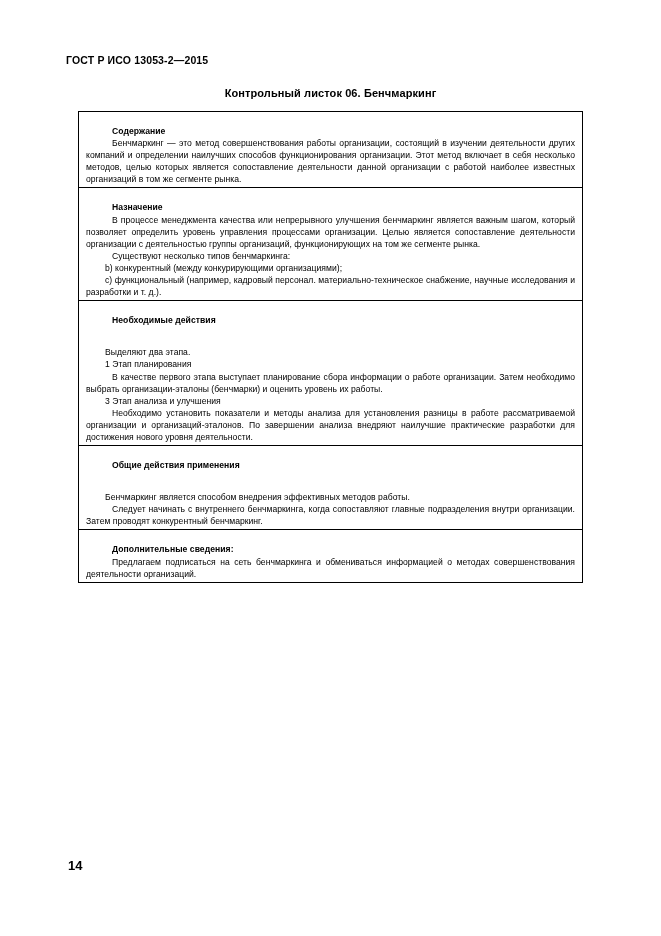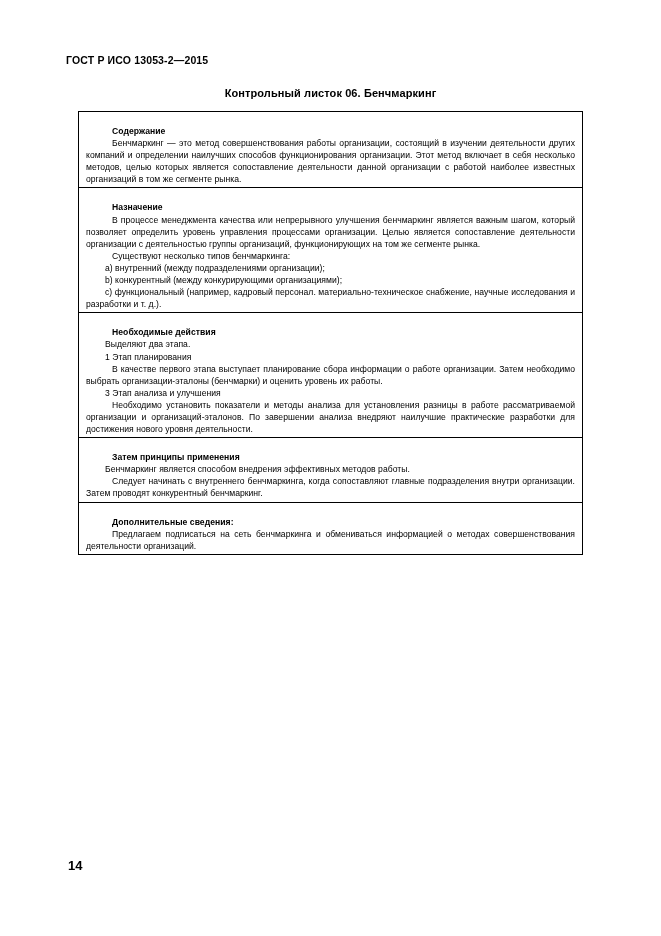--- a/index.html
+++ b/index.html
@@ -80,20 +80,21 @@
     text-align: justify;
     text-justify: inter-word;
     letter-spacing: 0.02px;
     margin: 0;
   }
   .para.indent {
     text-indent: 26px;
   }
   .para.flush {
     text-indent: 19px;
+    margin-top: 20px;
   }
   .para.listitem {
     text-indent: 19px;
   }
   .para.stage {
     text-indent: 19px;
   }
   .para.last {
     text-align: left;
   }
@@ -123,40 +124,39 @@
         <div class="sec-head">Содержание</div>
         <p class="para indent">Бенчмаркинг — это метод совершенствования работы организации, состоящий в изучении деятельности других компаний и определении наилучших способов функционирования организации. Этот метод включает в себя несколько методов, целью которых является сопоставление деятельности данной организации с работой наиболее известных организаций в том же сегменте рынка.</p>
       </div>
     </div>
 
     <div class="section">
       <div class="section-inner">
         <div class="sec-head">Назначение</div>
         <p class="para indent">В процессе менеджмента качества или непрерывного улучшения бенчмаркинг является важным шагом, который позволяет определить уровень управления процессами организации. Целью является сопоставление деятельности организации с деятельностью группы организаций, функционирующих на том же сегменте рынка.</p>
         <p class="para indent">Существуют несколько типов бенчмаркинга:</p>
-        <p class="para listitem">a) внутренний (между подразделениями организации);</p>
         <p class="para listitem">b) конкурентный (между конкурирующими организациями);</p>
         <p class="para listitem">c) функциональный (например, кадровый персонал. материально-техническое снабжение, научные исследования и разработки и т. д.).</p>
       </div>
     </div>
 
     <div class="section">
       <div class="section-inner">
         <div class="sec-head">Необходимые действия</div>
         <p class="para flush last">Выделяют два этапа.</p>
         <p class="para stage last">1  Этап планирования</p>
         <p class="para indent">В качестве первого этапа выступает планирование сбора информации о работе организации. Затем необходимо выбрать организации-эталоны (бенчмарки) и оценить уровень их работы.</p>
         <p class="para stage last">3  Этап анализа и улучшения</p>
         <p class="para indent">Необходимо установить показатели и методы анализа для установления разницы в работе рассматриваемой организации и организаций-эталонов. По завершении анализа внедряют наилучшие практические разработки для достижения нового уровня деятельности.</p>
       </div>
     </div>
 
     <div class="section">
       <div class="section-inner">
-        <div class="sec-head">Затем принципы применения</div>
+        <div class="sec-head">Общие действия применения</div>
         <p class="para flush last">Бенчмаркинг является способом внедрения эффективных методов работы.</p>
         <p class="para indent">Следует начинать с внутреннего бенчмаркинга, когда сопоставляют главные подразделения внутри организации. Затем проводят конкурентный бенчмаркинг.</p>
       </div>
     </div>
 
     <div class="section">
       <div class="section-inner">
         <div class="sec-head">Дополнительные сведения:</div>
         <p class="para indent">Предлагаем подписаться на сеть бенчмаркинга и обмениваться информацией о методах совершенствования деятельности организаций.</p>
       </div>

